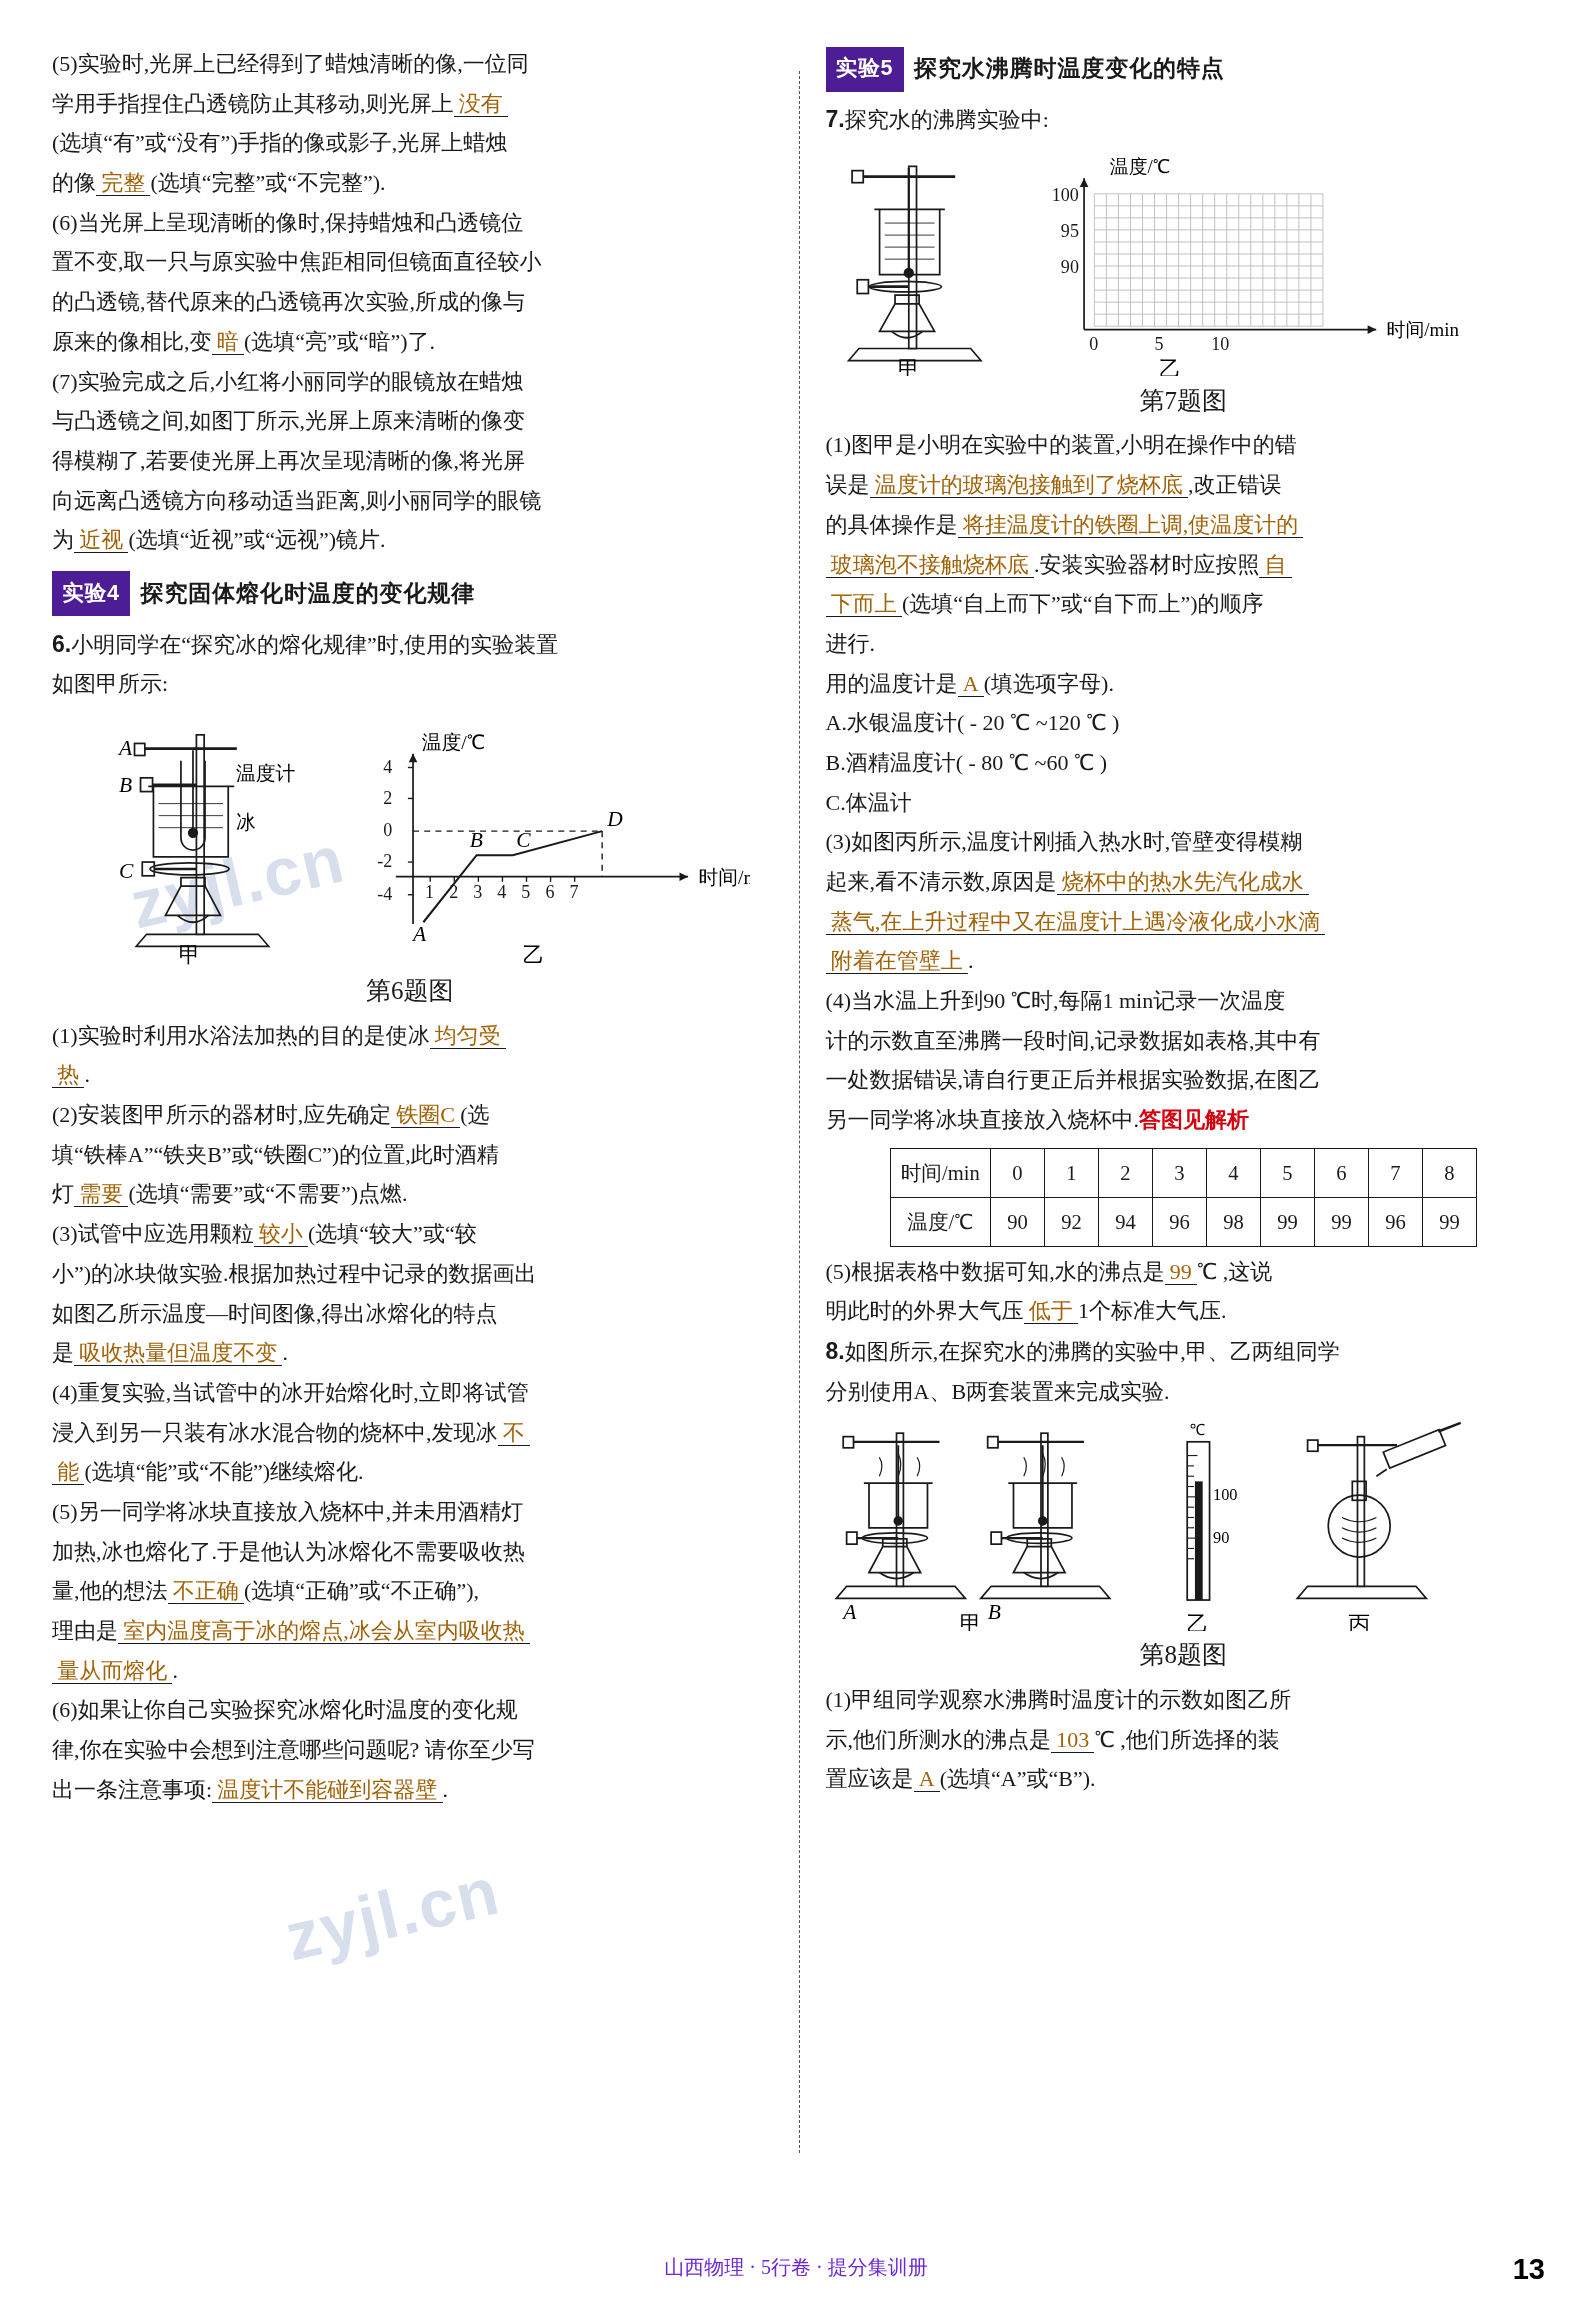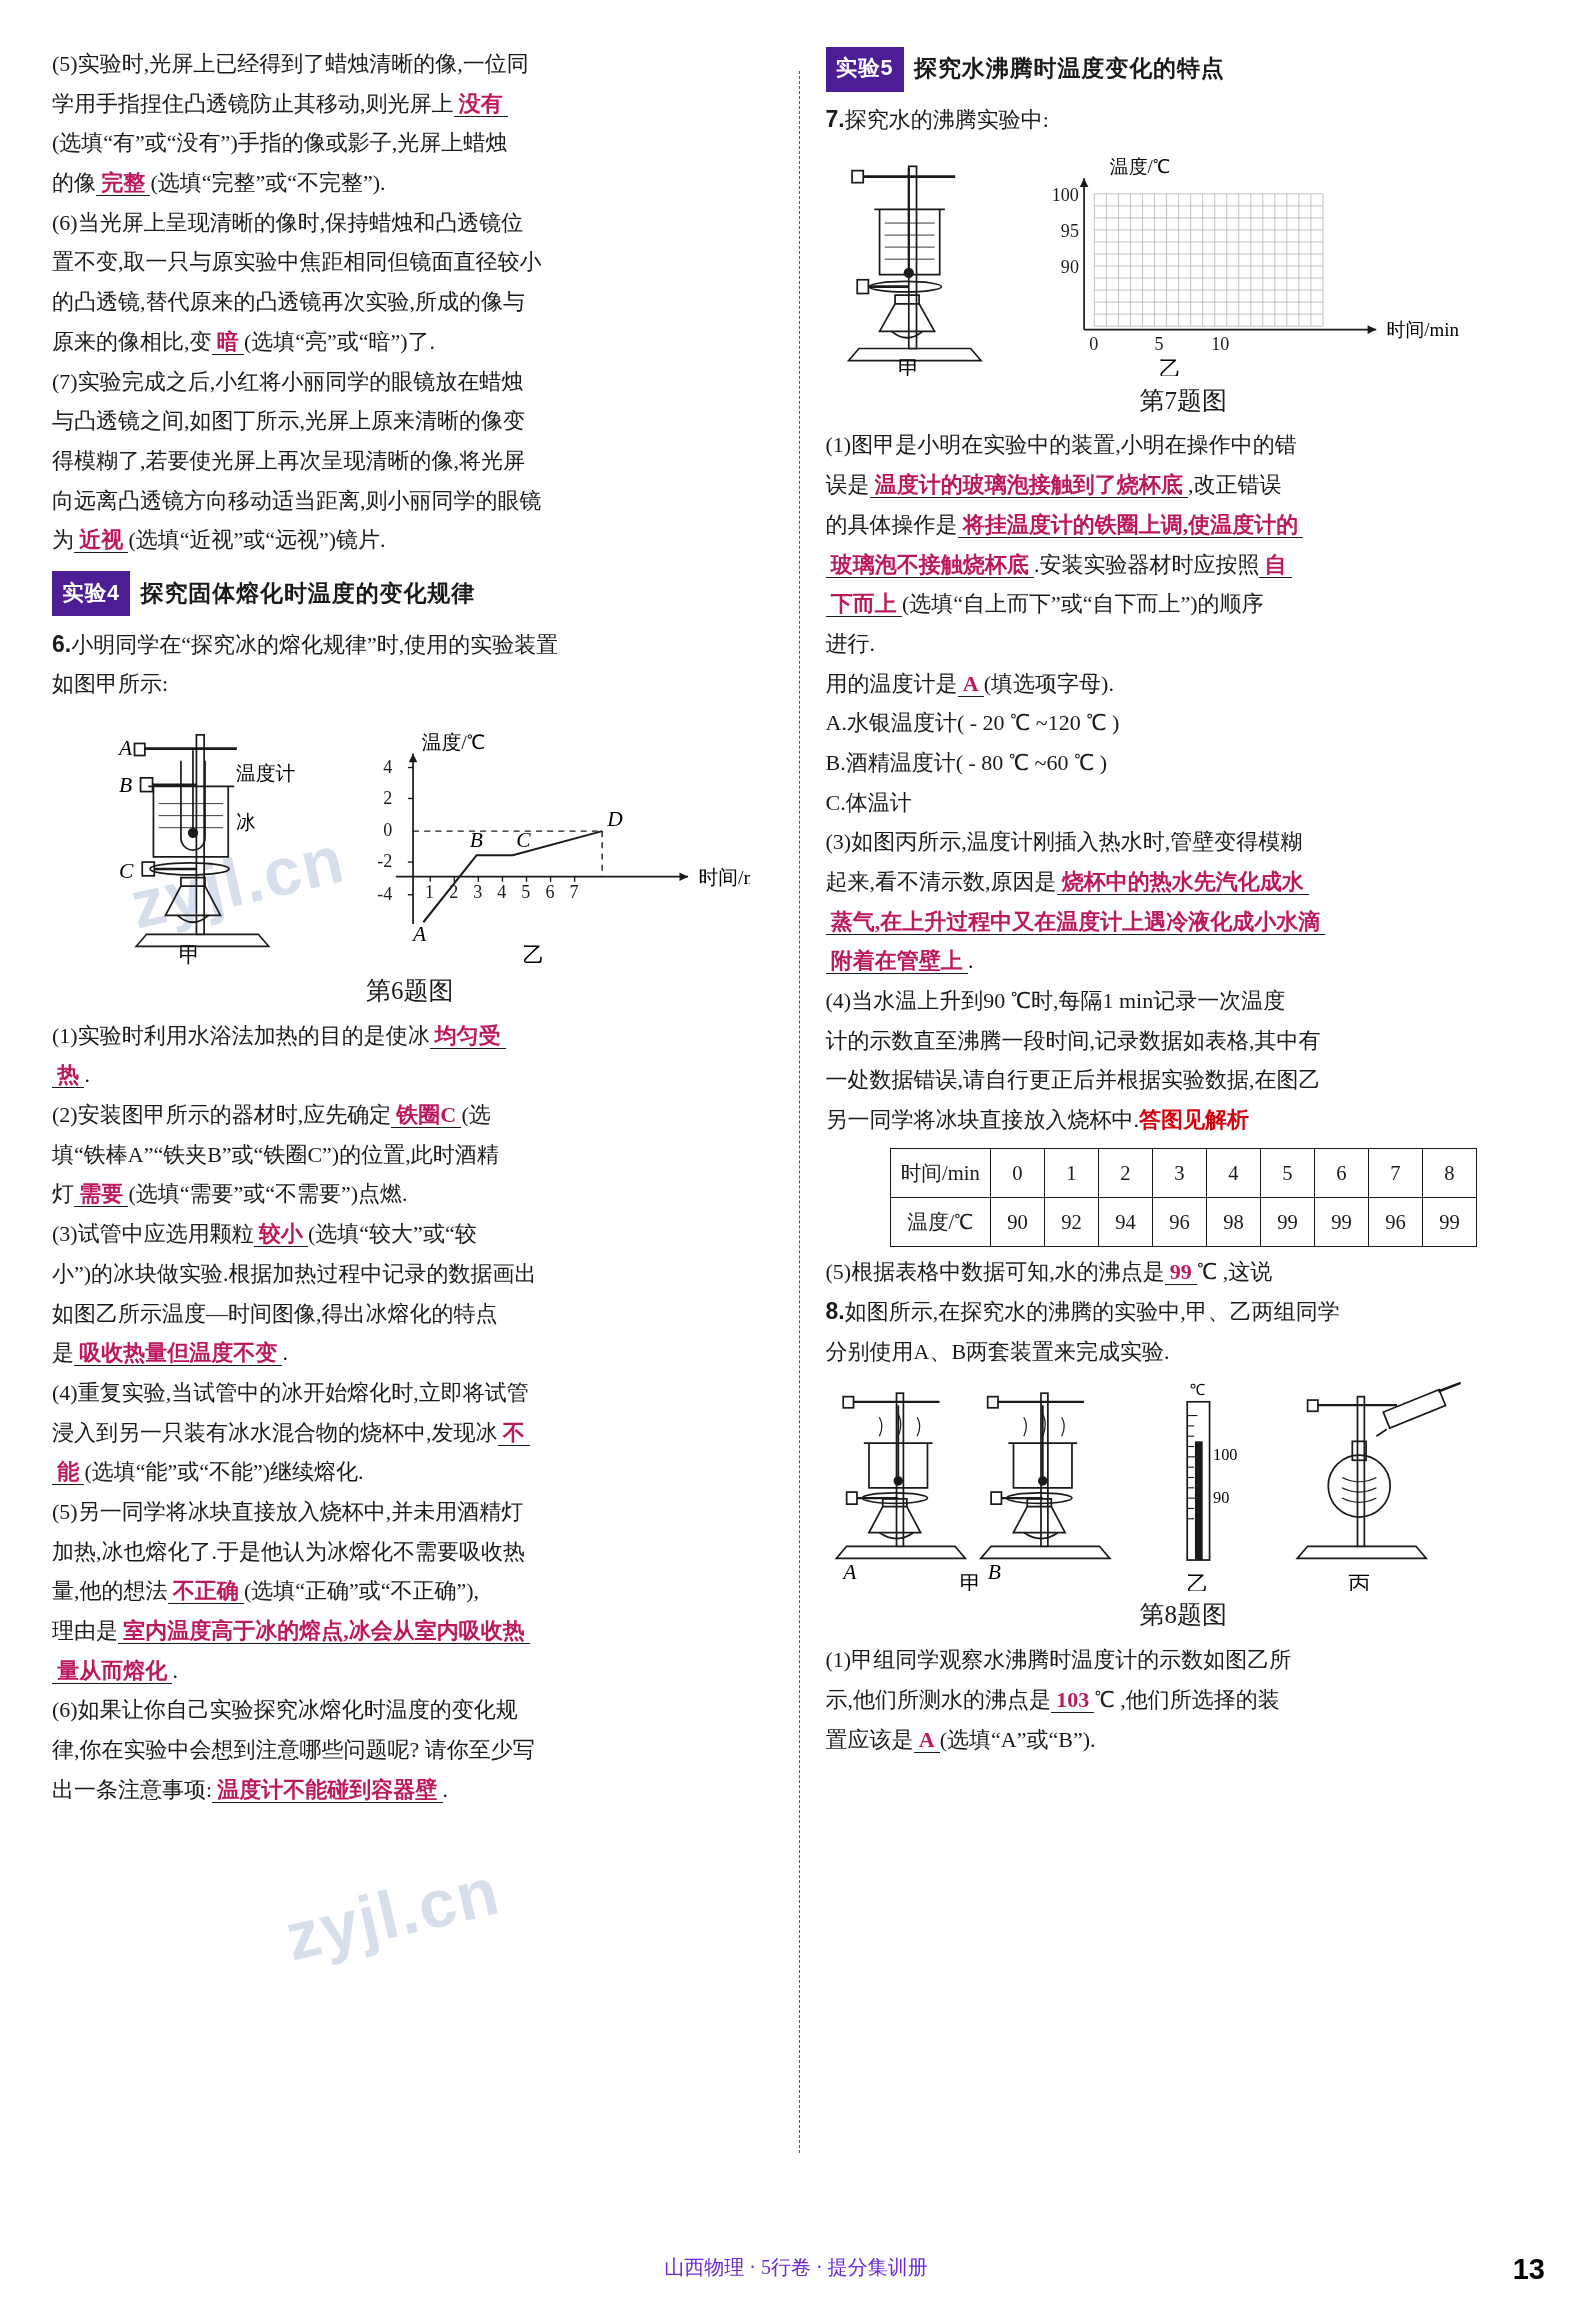--- a/index.html
+++ b/index.html
@@ -33,24 +33,24 @@
   .col.right{padding-left:34px;}
   .divider{
     position:absolute;
     left:747px;top:26px;
     width:0;height:2082px;
     border-left:1.7px dashed #555;
   }
   p{margin:0 0 0 0;text-indent:0;}
   .para{margin-bottom:1.7px;}
   .ans{
-    color:#be185d;
+    color:#a16207;
     border-bottom:1.3px solid #1a1a1a;
     padding:0 5.2px;
-    font-weight:bold;
+    font-weight:normal;
     white-space:nowrap;
     margin-top:38px;
   }
   .ansred{
     color:#d7000f;
     font-weight:bold;
   }
   .exp-head{
     display:flex;
     align-items:center;
@@ -476,20 +476,23 @@
           <td>99</td>
           <td>96</td>
           <td>99</td>
         </tr>
       </tbody>
         </table>
 
       <p class="para">
         <span>(5)根据表格中数据可知,水的沸点是</span><span class="ans">99</span><span>℃ ,这说</span>
       </p>
+      <p class="para">
+        <span>明此时的外界大气压</span><span class="ans">低于</span><span>1个标准大气压.</span>
+      </p>
 
       <p class="para">
         <span style="font-weight:bold;font-family:'Liberation Sans',sans-serif;font-size:23px;">8.</span><span>如图所示,在探究水的沸腾的实验中,甲、乙两组同学</span>
       </p>
       <p class="para">分别使用A、B两套装置来完成实验.</p>
 
       <div class="fig">
         <svg width="688" height="215" viewBox="0 0 800 250" style="font-size:25.5px">
 
           <g stroke="#1a1a1a" fill="none" stroke-width="2">

